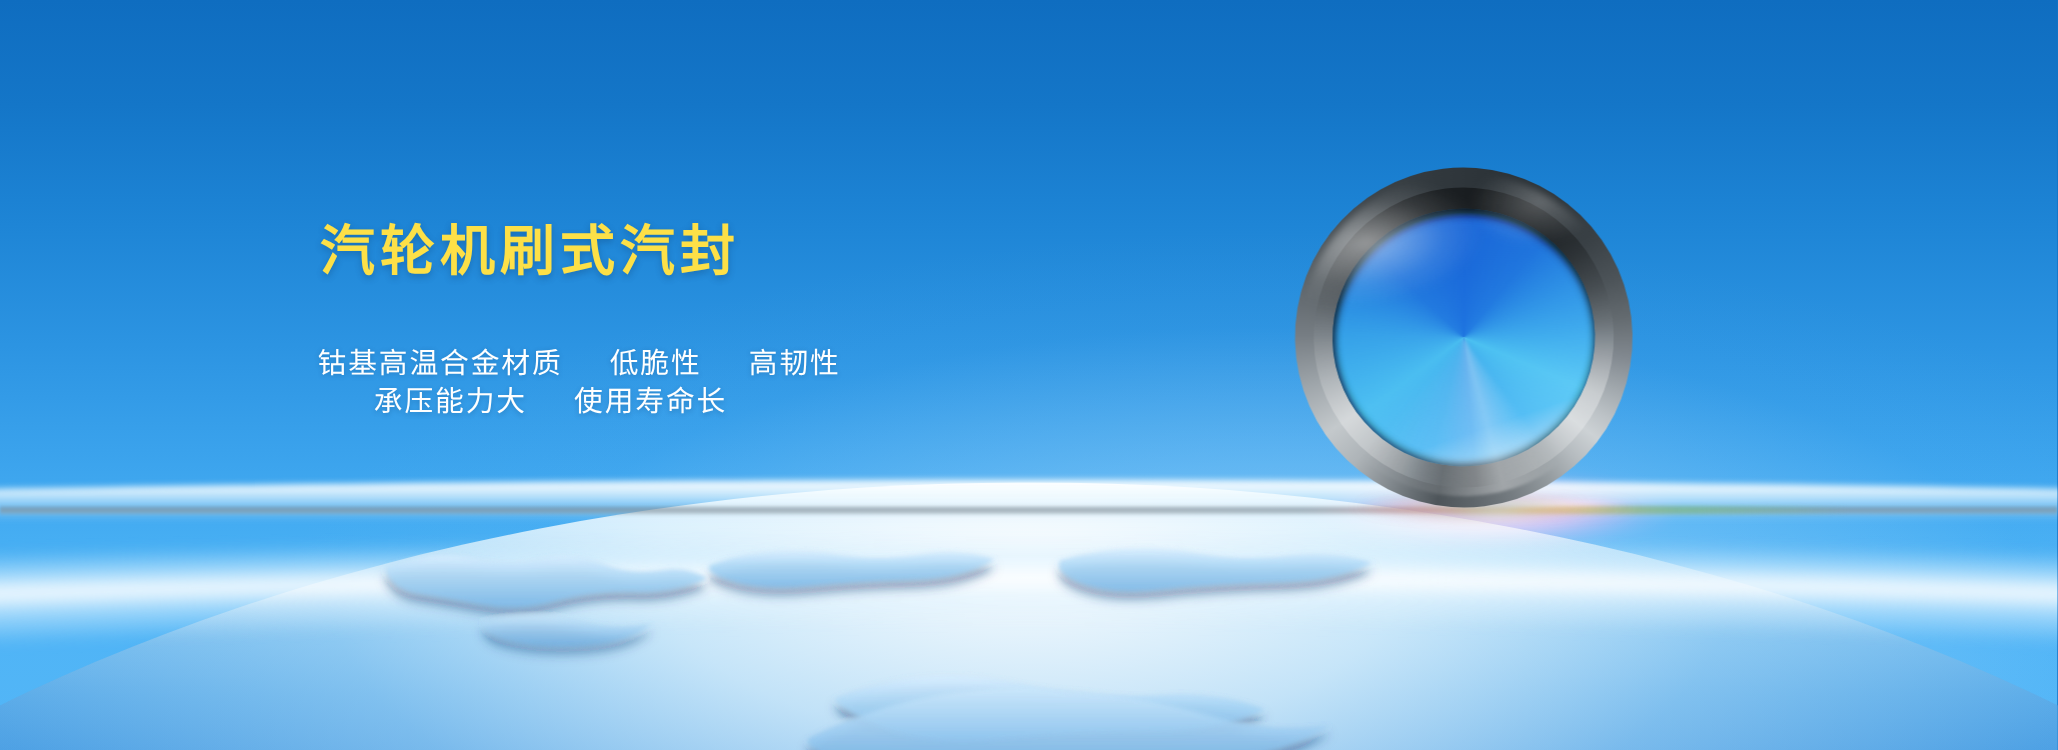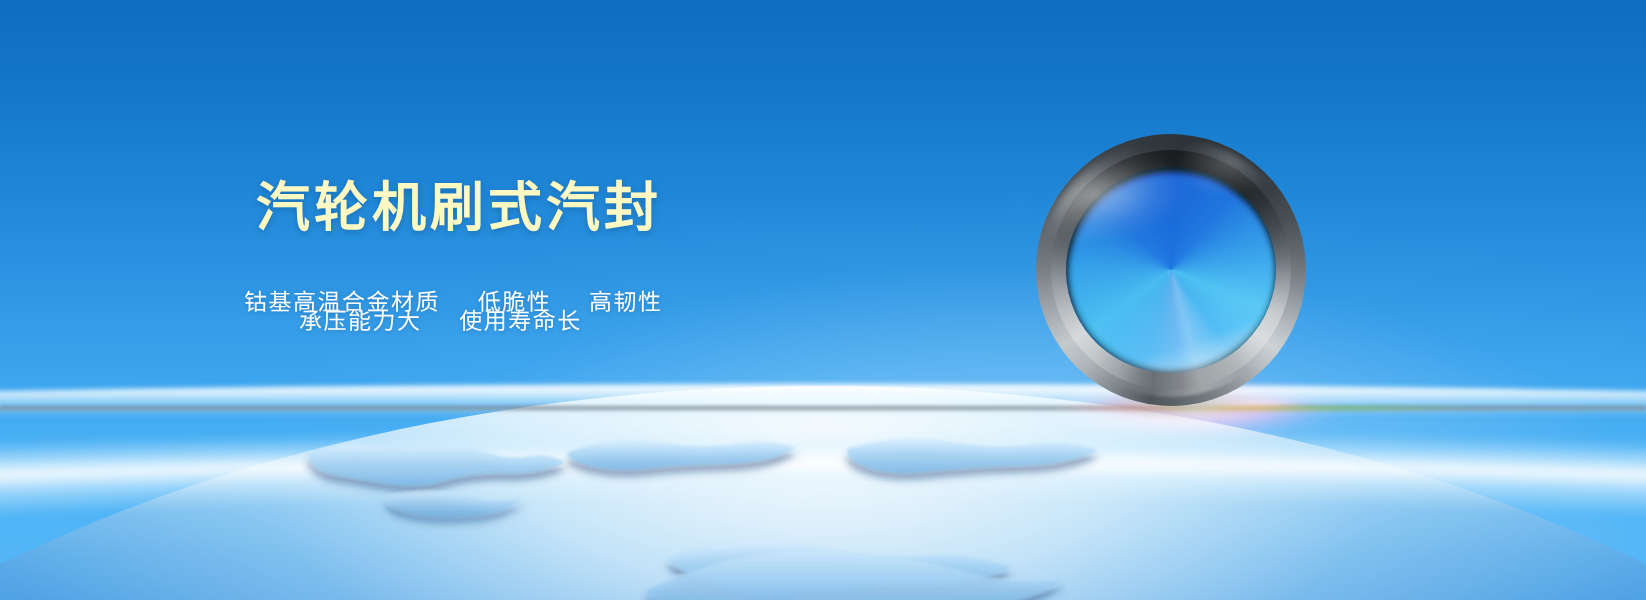--- a/index.html
+++ b/index.html
@@ -298,38 +298,38 @@
 
   
   .copy {
     position:absolute;
     left:0; top:0;
     width:760px;
   }
   .headline {
     position:absolute;
     left:256px; top:178px;
-    font-size:54px;
+    font-size:44px;
     line-height:1.08;
     font-weight:700;
-    color:#fef9c3;
+    color:#fde047;
     letter-spacing:4px;
     white-space:nowrap;
     text-shadow:0 2px 6px rgba(10,50,96,0.30);
   }
   .sub {
     position:absolute;
     font-size:23px;
     font-weight:400;
     color:#ffffff;
     letter-spacing:1.5px;
     white-space:nowrap;
     text-shadow:0 1px 4px rgba(10,50,96,0.26);
   }
-  .sub-1 { left:244px; top:271px;margin-top:12px; }
+  .sub-1 { left:254px; top:271px; }
   .sub-2 { left:299px; top:302px; }
   .sub .gap { display:inline-block; width:22px; }
 </style>
 </head>
 <body>
 
 <div class="banner">
 
   <div class="sky"></div>
 

